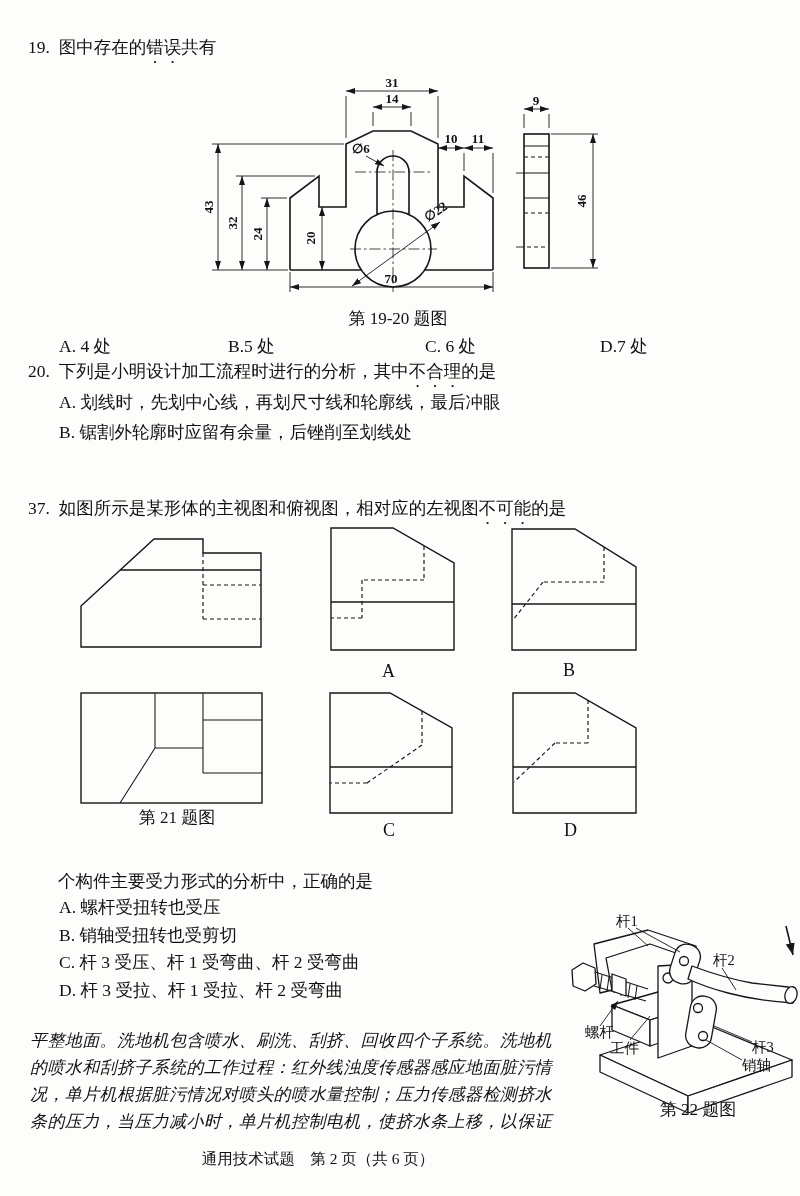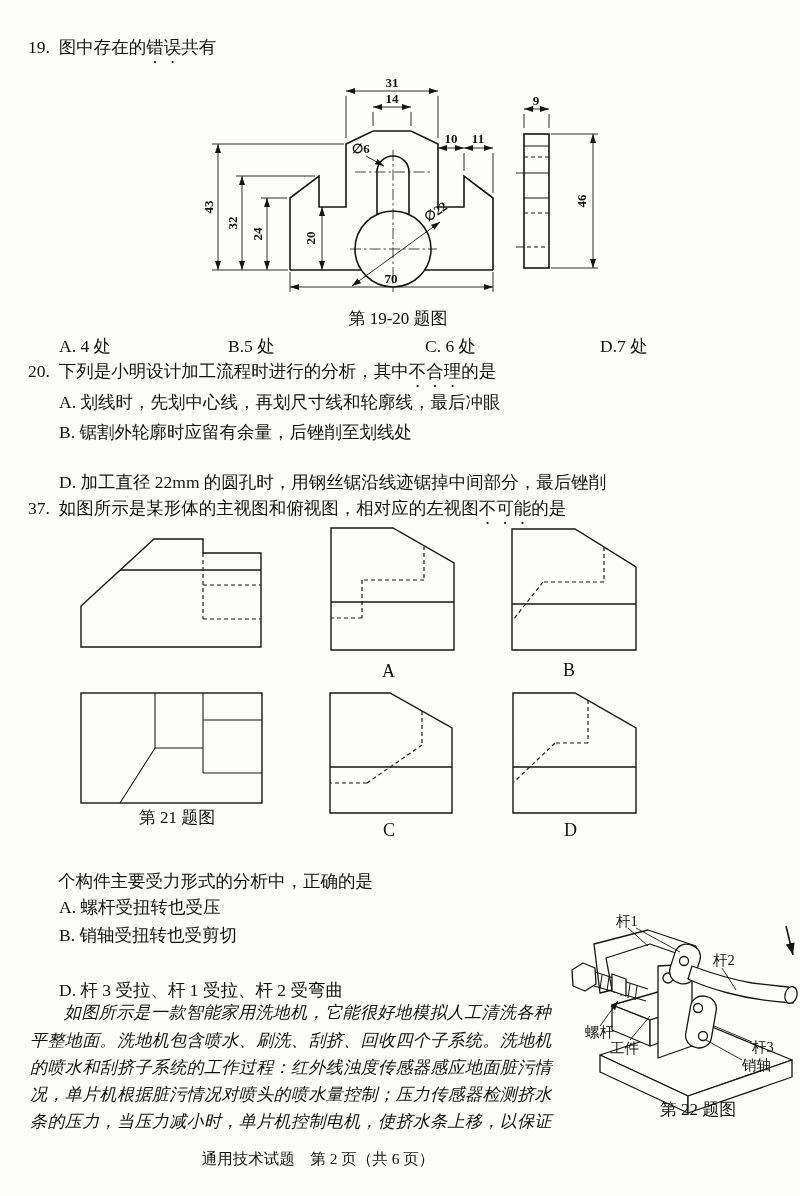--- a/index.html
+++ b/index.html
@@ -181,39 +181,38 @@
   <div class="abs t" style="left:228px;top:335px;">B.5 处</div>
   <div class="abs t" style="left:425px;top:335px;">C. 6 处</div>
   <div class="abs t" style="left:600px;top:335px;">D.7 处</div>
 
   <div class="abs t" style="left:28px;top:360px;">
     <span>20.</span>&nbsp;
     <span>下列是小明设计加工流程时进行的分析，其中</span><span class="emph">不合理</span><span>的是</span>
   </div>
   <div class="abs t" style="left:59px;top:391px;">A. 划线时，先划中心线，再划尺寸线和轮廓线，最后冲眼</div>
   <div class="abs t" style="left:59px;top:421px;">B. 锯割外轮廓时应留有余量，后锉削至划线处</div>
-  <div class="abs t" style="left:59px;top:471px;">D. 加工直径 22mm 的圆孔时，用钢丝锯沿线迹锯掉中间部分，最后锉削</div>
 
   <div class="abs t" style="left:28px;top:497px;">
     <span>37.</span>&nbsp;
     <span>如图所示是某形体的主视图和俯视图，相对应的左视图</span><span class="emph">不可能</span><span>的是</span>
   </div>
   <div class="abs optletter" style="left:382px;top:661px;">A</div>
   <div class="abs optletter" style="left:563px;top:660px;">B</div>
   <div class="abs optletter" style="left:383px;top:820px;">C</div>
   <div class="abs optletter" style="left:564px;top:820px;">D</div>
   <div class="abs cap" style="left:107px;top:806px;width:140px;">第 21 题图</div>
 
   <div class="abs t" style="left:58px;top:870px;">个构件主要受力形式的分析中，正确的是</div>
   <div class="abs t" style="left:59px;top:896px;">A. 螺杆受扭转也受压</div>
   <div class="abs t" style="left:59px;top:924px;">B. 销轴受扭转也受剪切</div>
+  <div class="abs t" style="left:59px;top:951px;">C. 杆 3 受压、杆 1 受弯曲、杆 2 受弯曲</div>
   <div class="abs t" style="left:59px;top:979px;">D. 杆 3 受拉、杆 1 受拉、杆 2 受弯曲</div>
   <div class="abs cap" style="left:638px;top:1098px;width:120px;">第 22 题图</div>
 
-  <div class="abs kai" style="left:64px;top:1001px;">如图所示是一款智能家用洗地机，它能很好地模拟人工清洗各种</div>
   <div class="abs kai" style="left:30px;top:1056px;">的喷水和刮挤子系统的工作过程：红外线浊度传感器感应地面脏污情</div>
   <div class="abs kai" style="left:30px;top:1029px;">平整地面。洗地机包含喷水、刷洗、刮挤、回收四个子系统。洗地机</div>
   <div class="abs kai" style="left:30px;top:1083px;">况，单片机根据脏污情况对喷头的喷水量控制；压力传感器检测挤水</div>
   <div class="abs kai" style="left:30px;top:1110px;">条的压力，当压力减小时，单片机控制电机，使挤水条上移，以保证</div>
 
   <div class="abs footer" style="left:0;top:1149px;">通用技术试题　第 2 页（共 6 页）</div>
 
 </div>
 
 </body></html>

